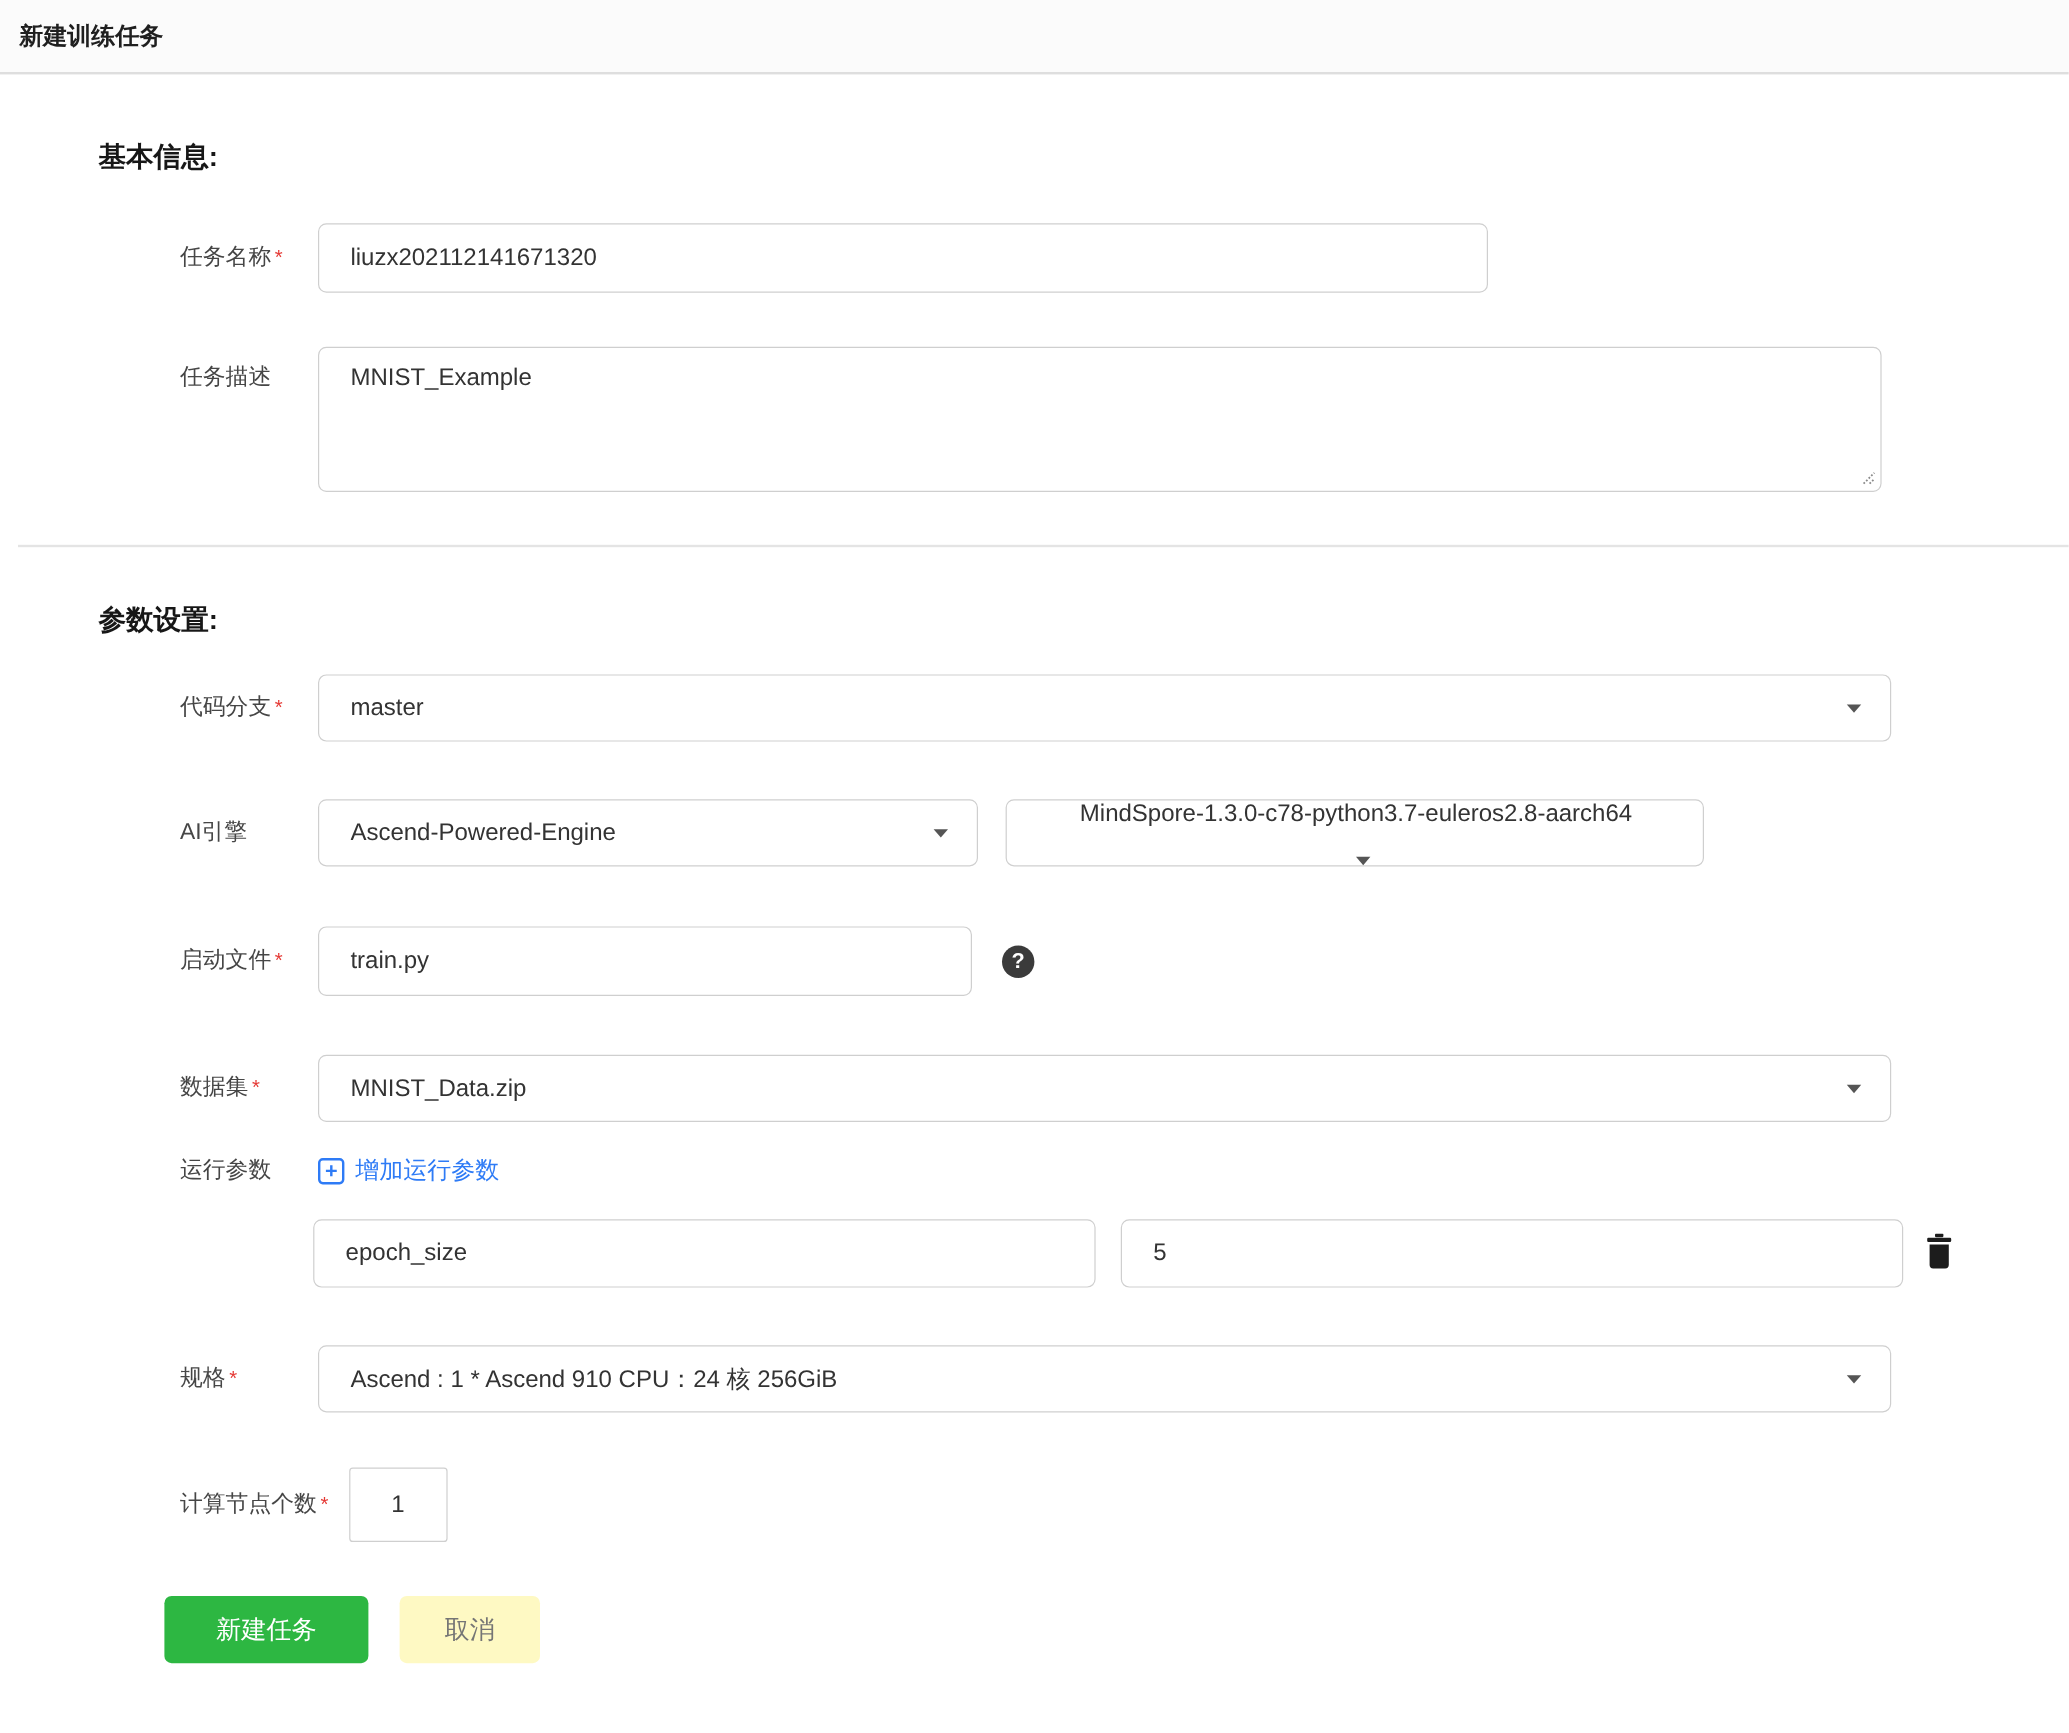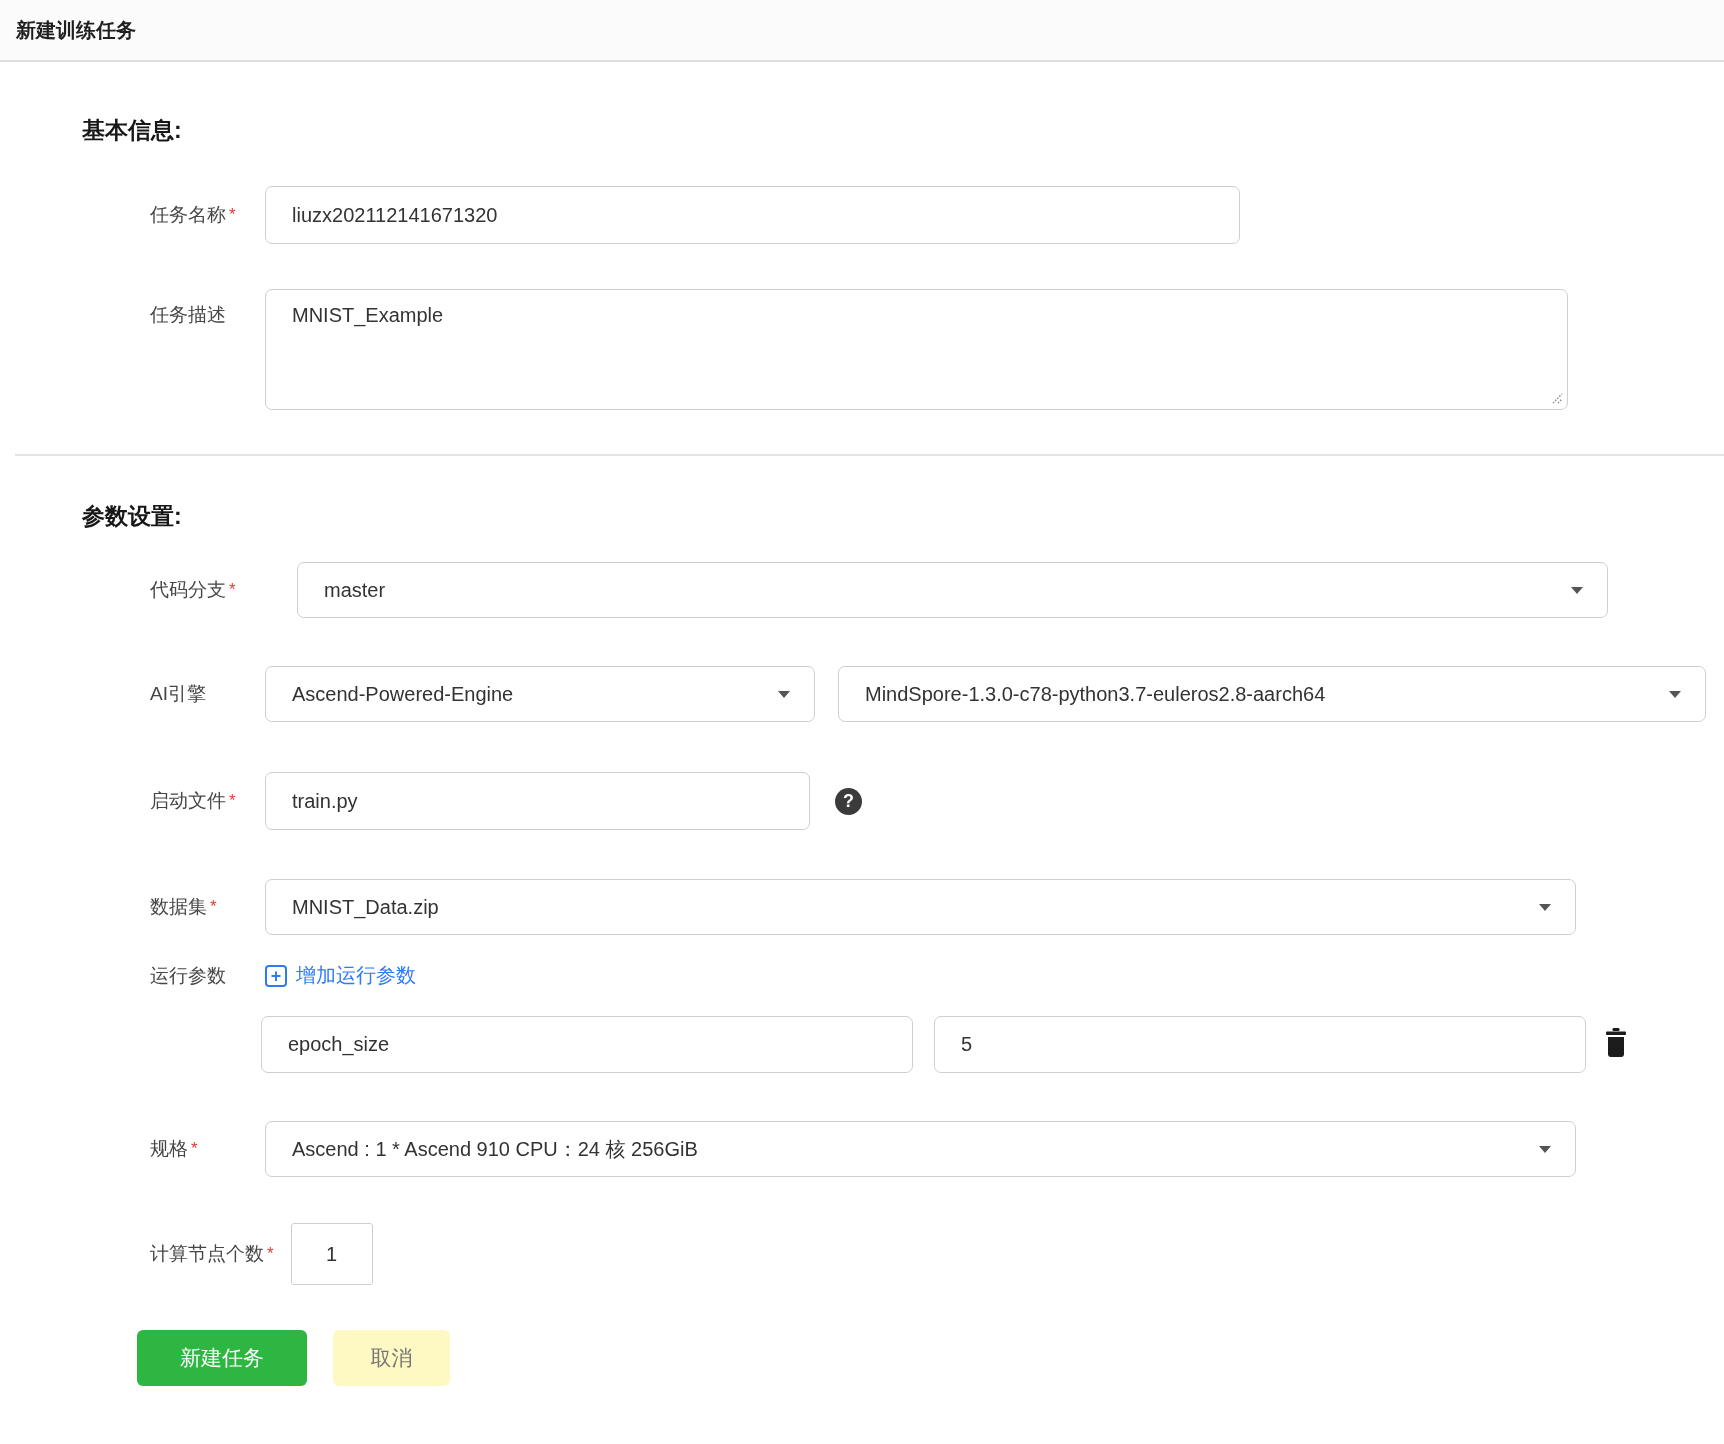--- a/index.html
+++ b/index.html
@@ -55,25 +55,25 @@
   .textarea-wrap { position: relative; width: 1303px; border-radius: 29px; }
   .textarea-box {
     width: 1303px; height: 121px; padding: 14px 26px; resize: none; outline: none;
     display: block;
   }
   .resize-grip { position: absolute; right: 5px; bottom: 6px; }
 
   .divider { border: none; border-top: 2px solid #e4e4e4; margin: 44px 0 0 15px; }
 
   .row-code-branch { margin-top: 30px; }
-  .row-code-branch .select-box { width: 1311px; margin-left: 32px; }
+  .row-code-branch .select-box { width: 1311px; }
 
   .row-ai-engine { margin-top: 48px; }
   .row-ai-engine .select-engine { width: 550px; margin-right: 23px; }
-  .row-ai-engine .select-version { width: 868px; }
+  .row-ai-engine .select-version { width: 582px; flex-direction: column; }
 
   .row-boot-file { margin-top: 50px; }
   .row-boot-file .text-input { width: 545px; }
   .help-icon {
     width: 27px; height: 27px; border-radius: 50%; background: #3b3b3b;
     color: #fff; font-size: 18px; font-weight: bold; line-height: 27px;
     text-align: center; margin-left: 25px; flex-shrink: 0;
   }
 
   .row-dataset { margin-top: 49px; }

